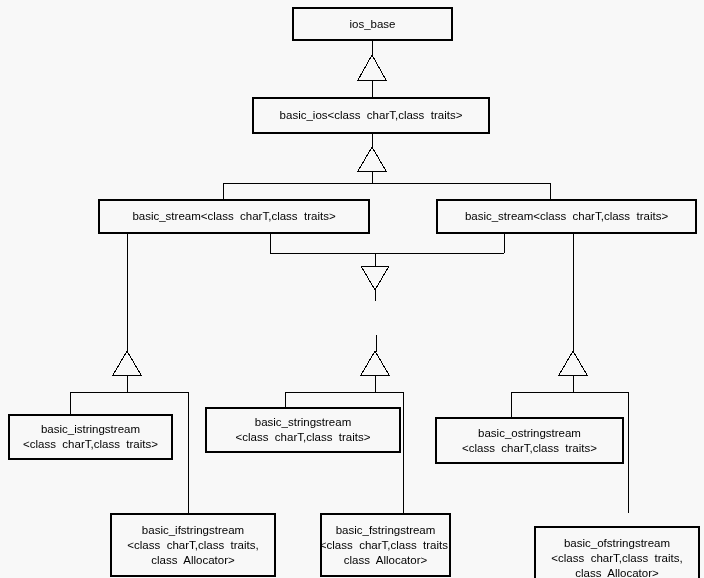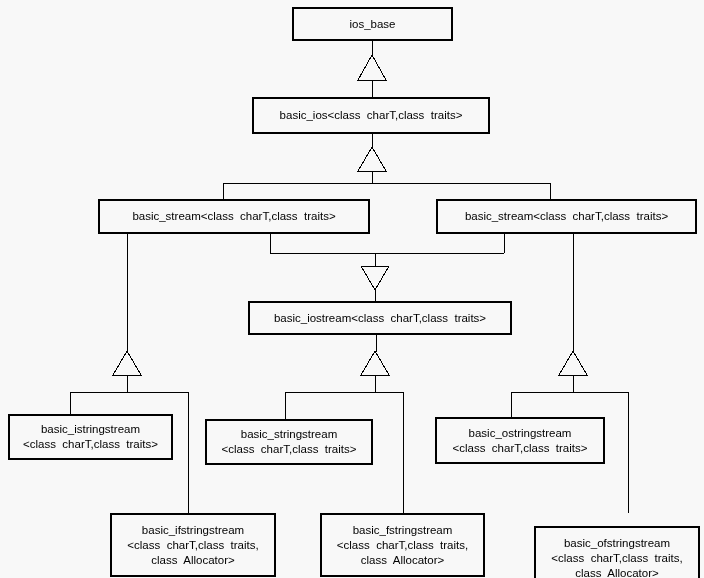--- a/index.html
+++ b/index.html
@@ -91,46 +91,43 @@
   </div>
 
   <div class="node" style="left:98px; top:199px; width:272px; height:35px">
     <span>basic_stream&lt;class  charT,class  traits&gt;</span>
   </div>
 
   <div class="node" style="left:436px; top:199px; width:261px; height:35px">
     <span>basic_stream&lt;class  charT,class  traits&gt;</span>
   </div>
 
-  <div class="node" style="left:248px; top:301px; width:264px; height:34px">
-    <span>basic_iostream&lt;class  charT,class  traits&gt;</span>
-  </div>
 
   <div class="node" style="left:8px; top:414px; width:165px; height:46px">
     <span>basic_istringstream</span>
     <span>&lt;class  charT,class  traits&gt;</span>
   </div>
 
-  <div class="node" style="left:205px; top:419px; width:168px; height:46px">
+  <div class="node" style="left:205px; top:407px; width:196px; height:46px">
     <span>basic_stringstream</span>
     <span>&lt;class  charT,class  traits&gt;</span>
   </div>
 
-  <div class="node" style="left:435px; top:417px; width:170px; height:47px">
+  <div class="node" style="left:435px; top:417px; width:189px; height:47px">
     <span>basic_ostringstream</span>
     <span>&lt;class  charT,class  traits&gt;</span>
   </div>
 
   <div class="node" style="left:110px; top:513px; width:166px; height:64px">
     <span>basic_ifstringstream</span>
     <span>&lt;class  charT,class  traits,</span>
     <span>class  Allocator&gt;</span>
   </div>
 
-  <div class="node" style="left:320px; top:513px; width:165px; height:64px">
+  <div class="node" style="left:320px; top:513px; width:131px; height:64px">
     <span>basic_fstringstream</span>
     <span>&lt;class  charT,class  traits,</span>
     <span>class  Allocator&gt;</span>
   </div>
 
   <div class="node" style="left:534px; top:526px; width:166px; height:64px">
     <span>basic_ofstringstream</span>
     <span>&lt;class  charT,class  traits,</span>
     <span>class  Allocator&gt;</span>
   </div>

